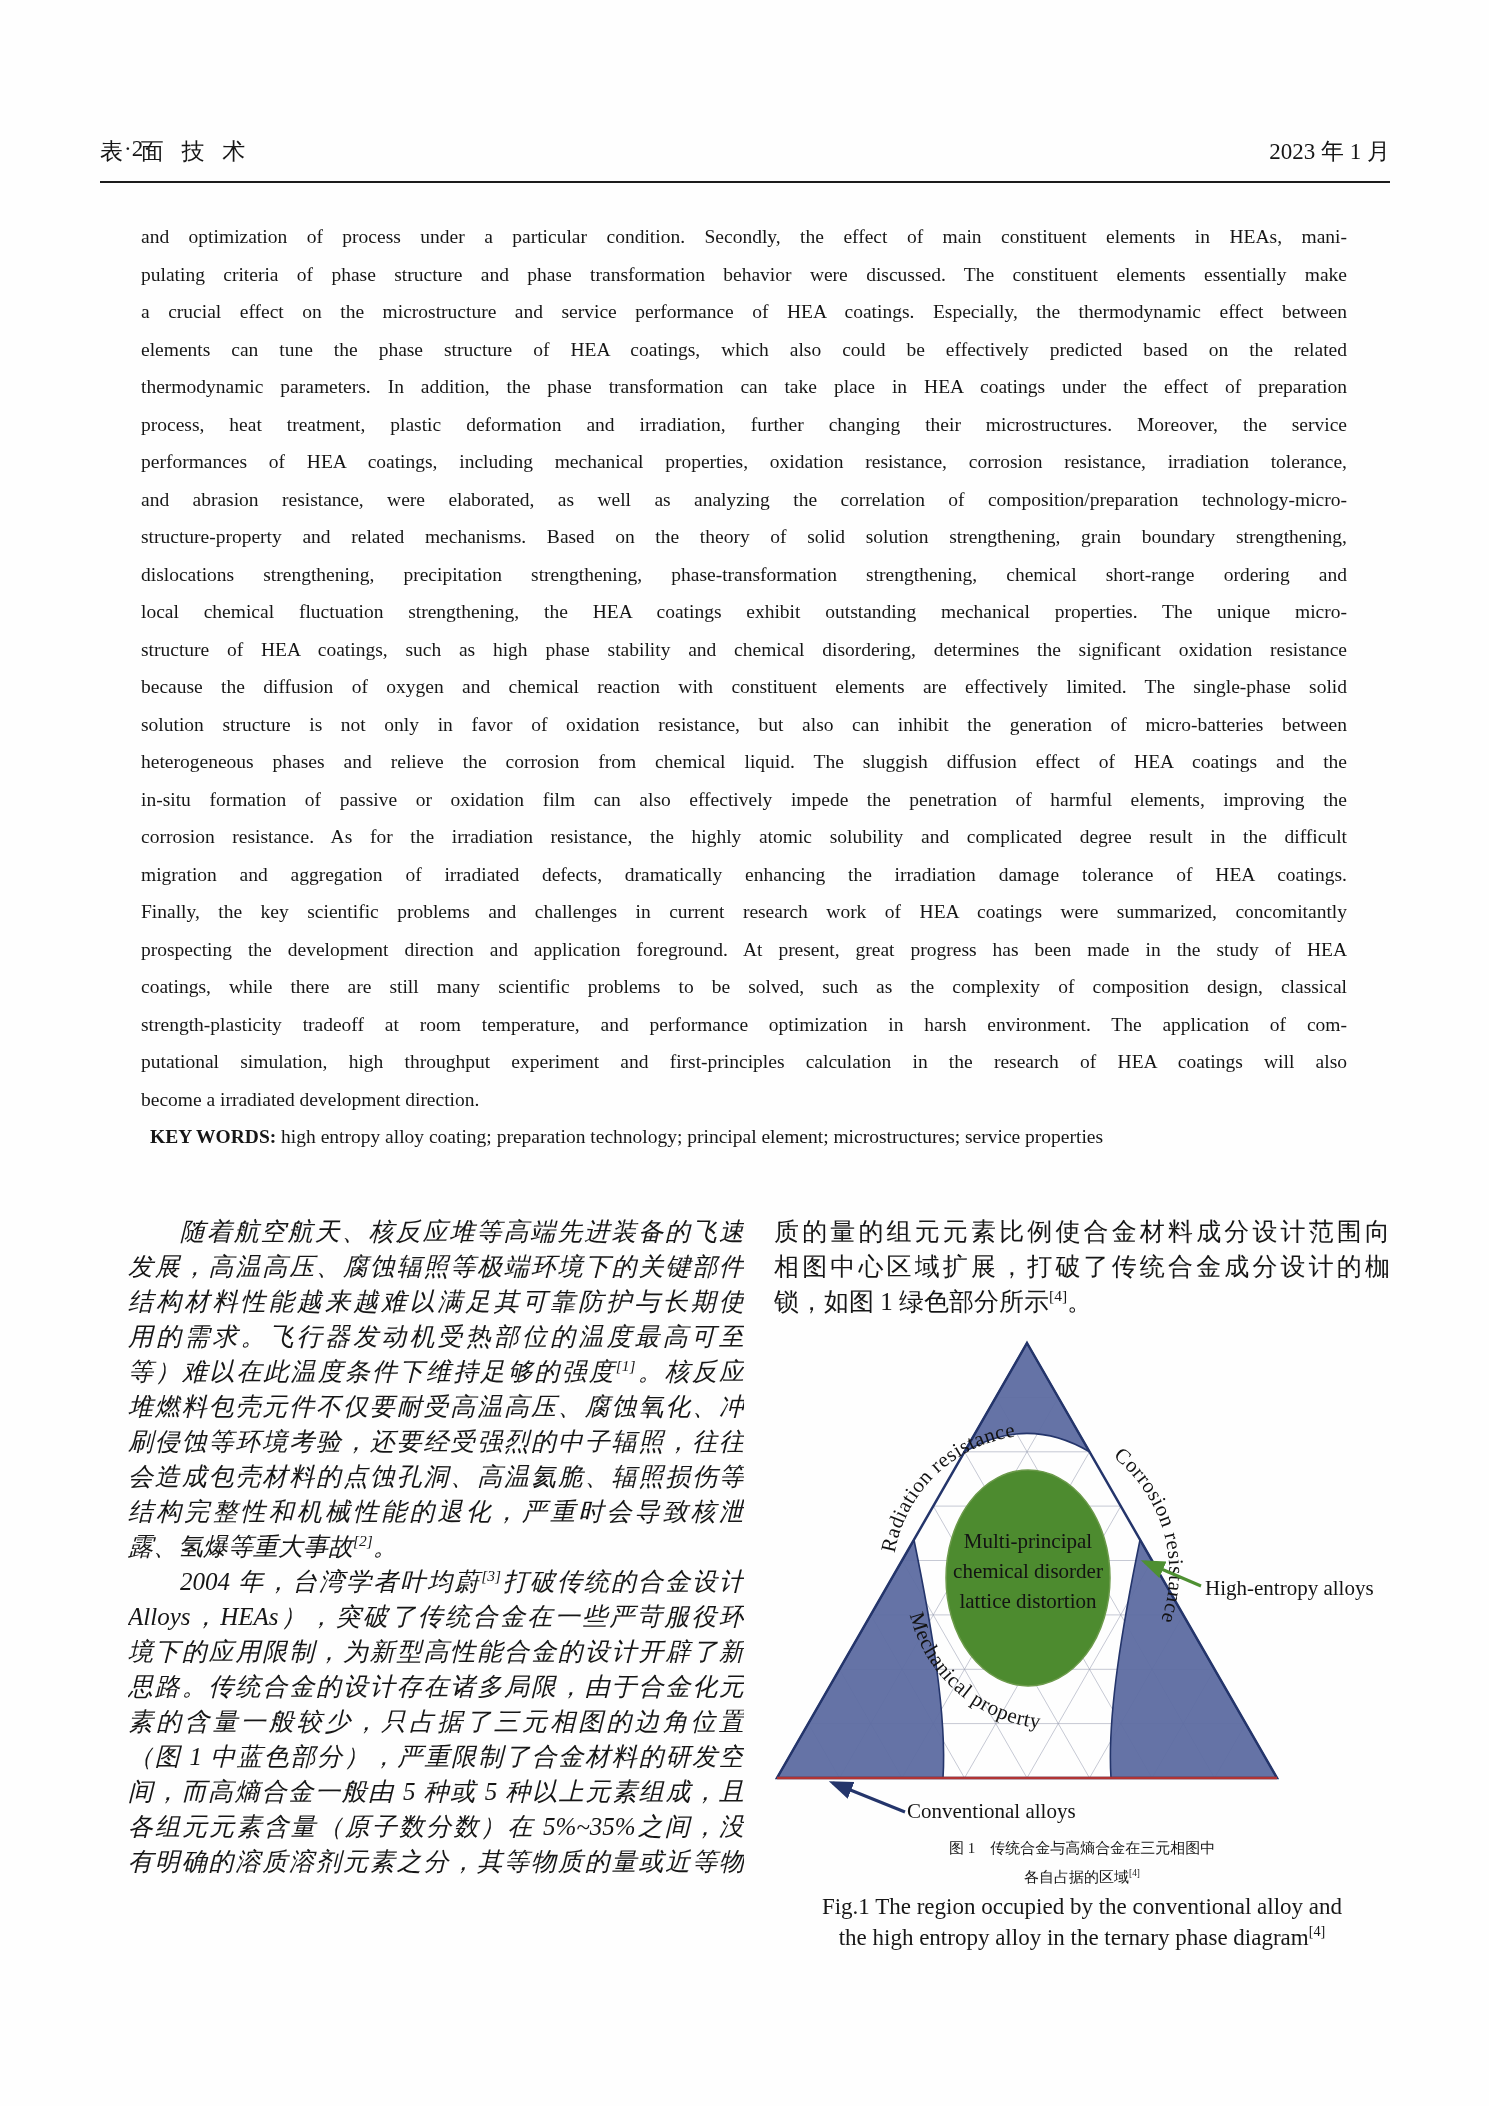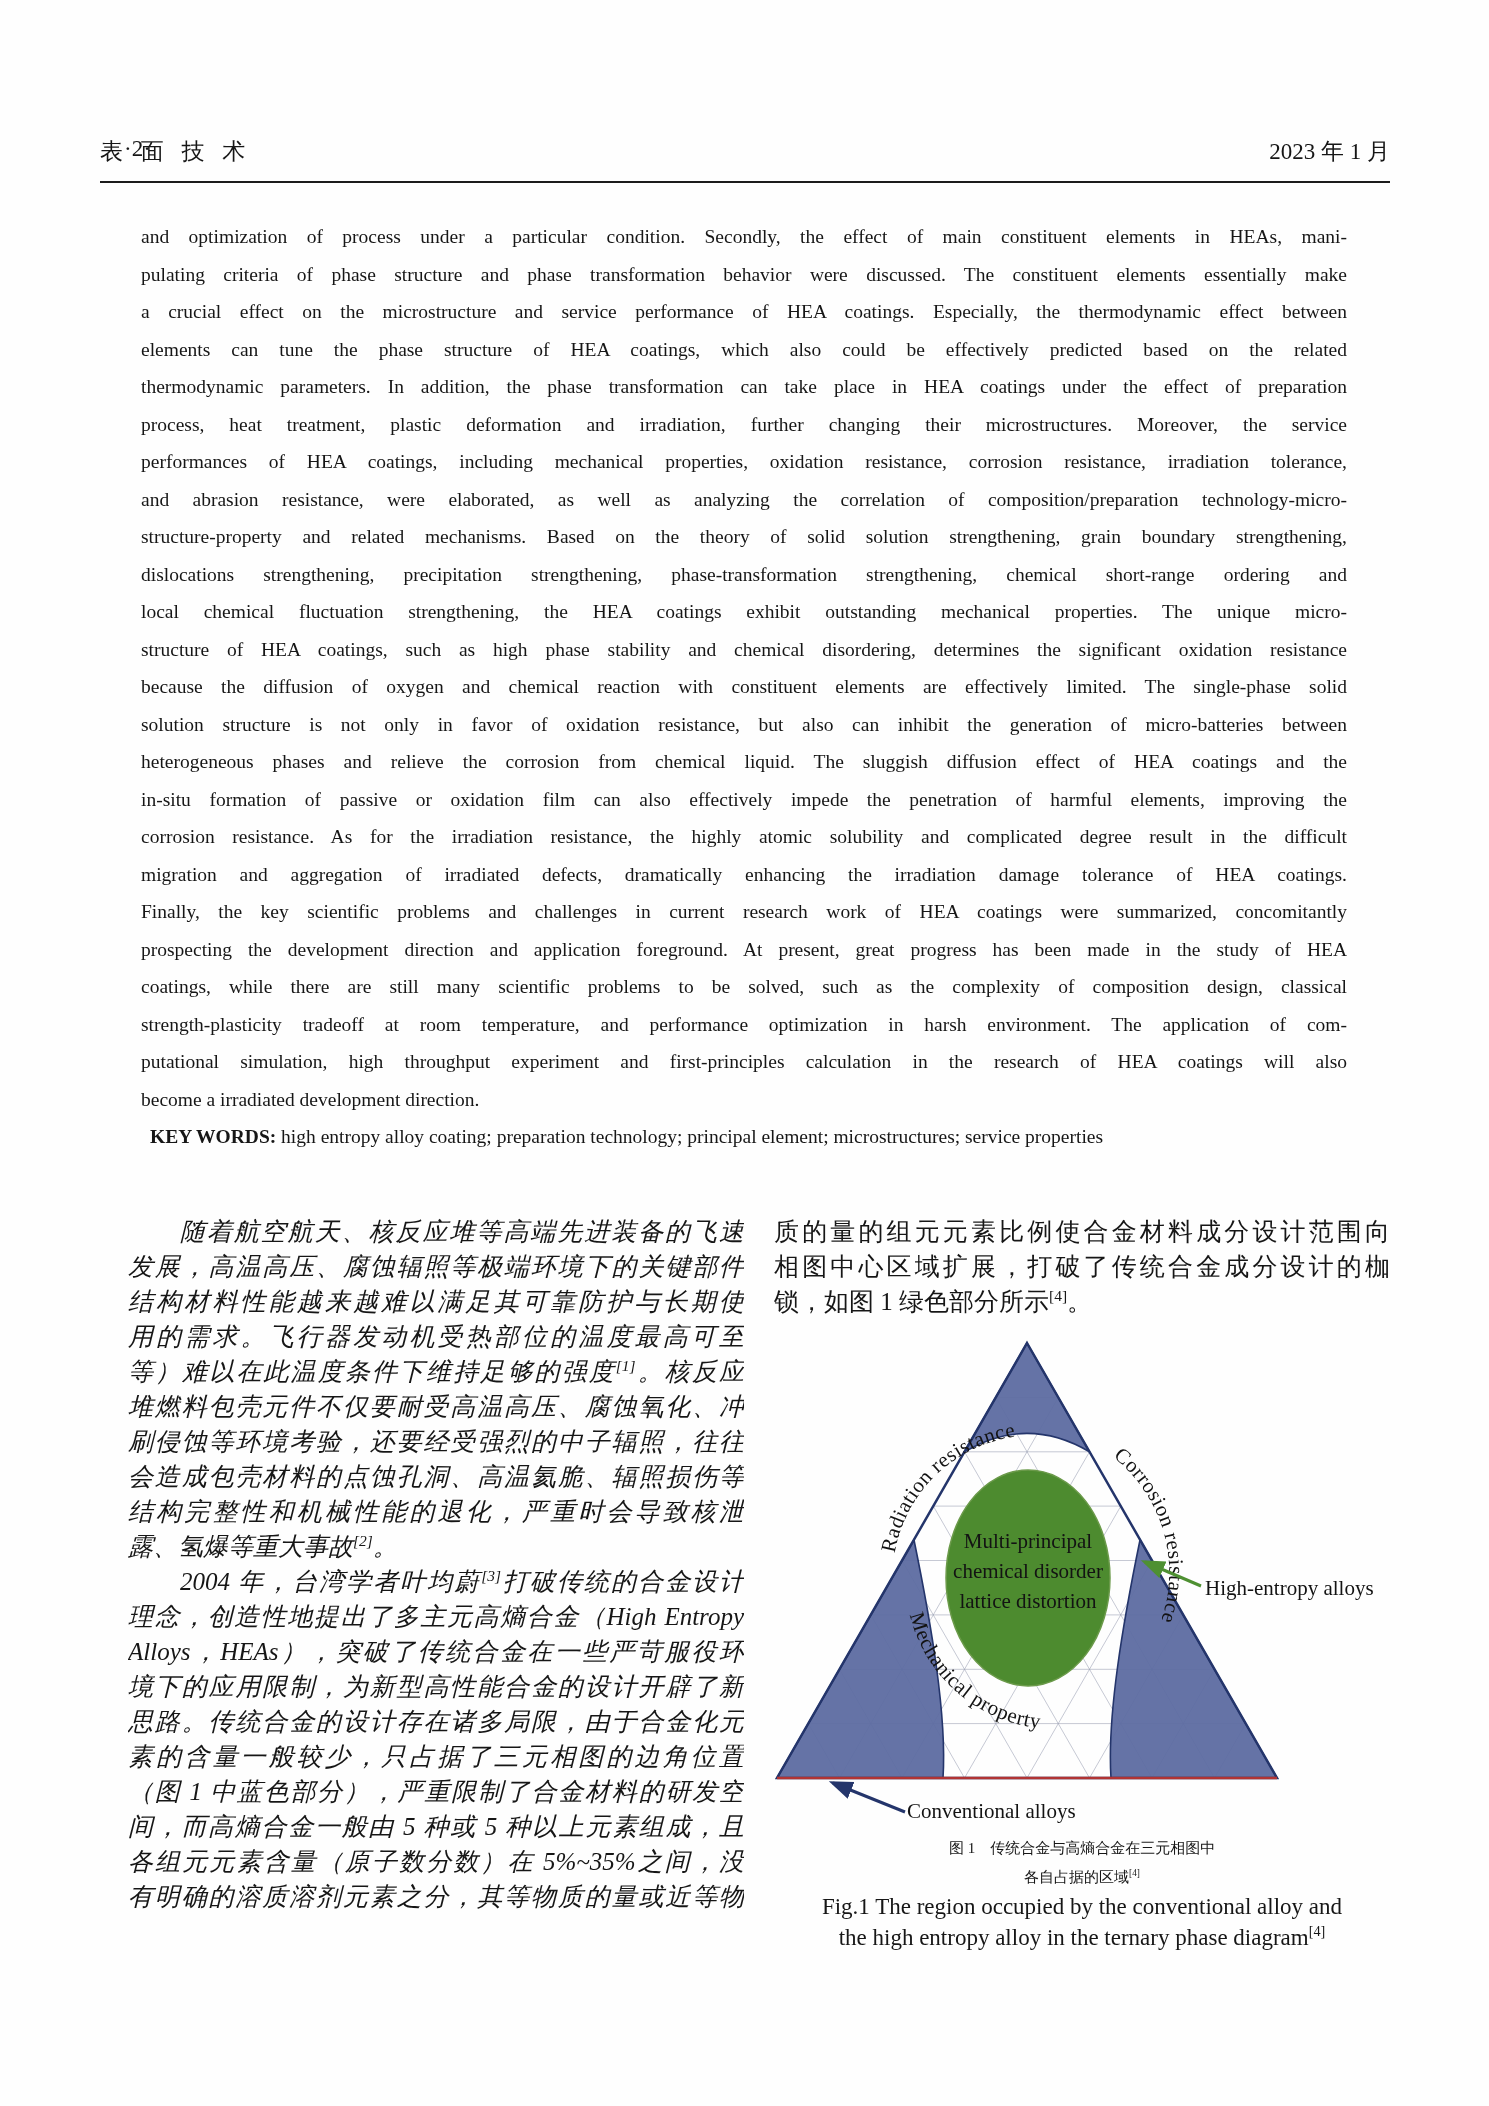--- a/index.html
+++ b/index.html
@@ -79,21 +79,20 @@
       <div class="cline">发展，高温高压、腐蚀辐照等极端环境下的关键部件</div>
       <div class="cline">结构材料性能越来越难以满足其可靠防护与长期使</div>
       <div class="cline">用的需求。飞行器发动机受热部位的温度最高可至</div>
       <div class="cline">等）难以在此温度条件下维持足够的强度<sup>[1]</sup>。核反应</div>
       <div class="cline">堆燃料包壳元件不仅要耐受高温高压、腐蚀氧化、冲</div>
       <div class="cline">刷侵蚀等环境考验，还要经受强烈的中子辐照，往往</div>
       <div class="cline">会造成包壳材料的点蚀孔洞、高温氦脆、辐照损伤等</div>
       <div class="cline">结构完整性和机械性能的退化，严重时会导致核泄</div>
       <div class="cline noj">露、氢爆等重大事故<sup>[2]</sup>。</div>
       <div class="cline ind">2004 年，台湾学者叶均蔚<sup>[3]</sup>打破传统的合金设计</div>
-      <div class="cline">理念，创造性地提出了多主元高熵合金（High Entropy</div>
       <div class="cline">Alloys，HEAs），突破了传统合金在一些严苛服役环</div>
       <div class="cline">境下的应用限制，为新型高性能合金的设计开辟了新</div>
       <div class="cline">思路。传统合金的设计存在诸多局限，由于合金化元</div>
       <div class="cline">素的含量一般较少，只占据了三元相图的边角位置</div>
       <div class="cline">（图 1 中蓝色部分），严重限制了合金材料的研发空</div>
       <div class="cline">间，而高熵合金一般由 5 种或 5 种以上元素组成，且</div>
       <div class="cline">各组元元素含量（原子数分数）在 5%~35%之间，没</div>
       <div class="cline">有明确的溶质溶剂元素之分，其等物质的量或近等物</div>
     </div>
 

